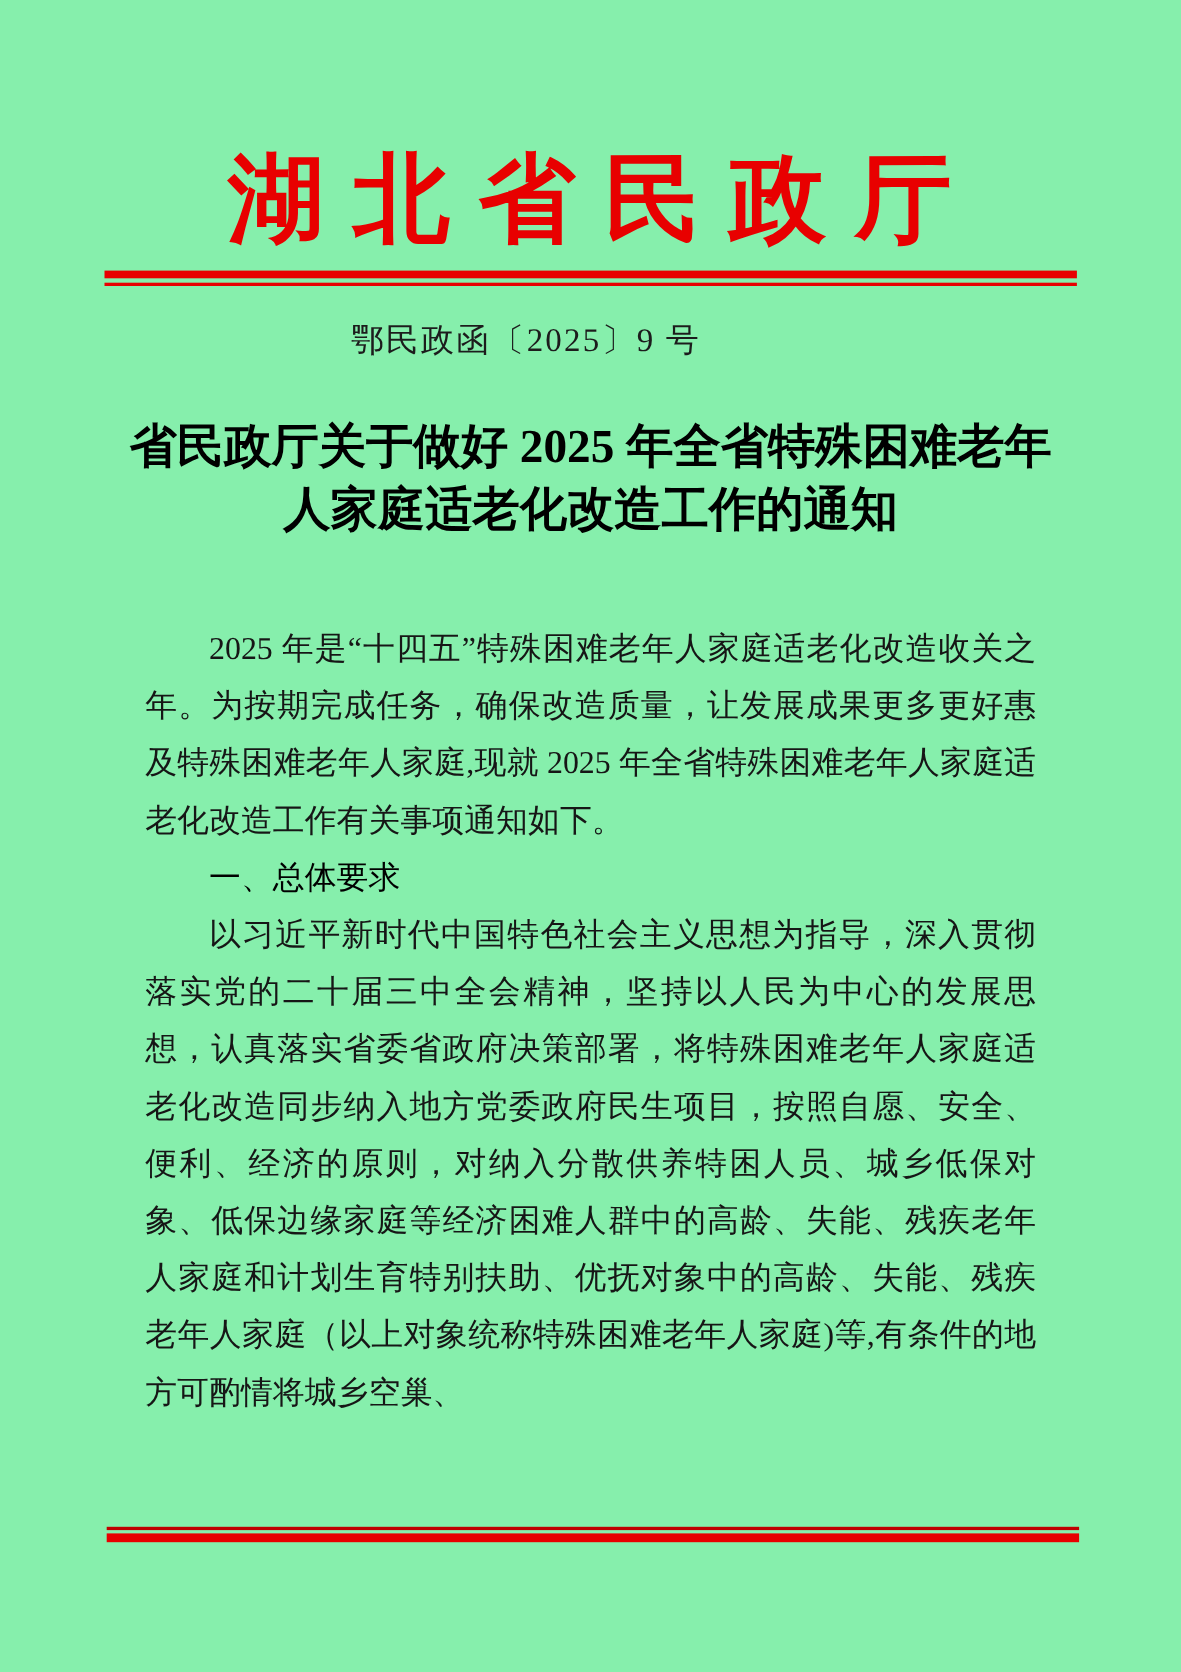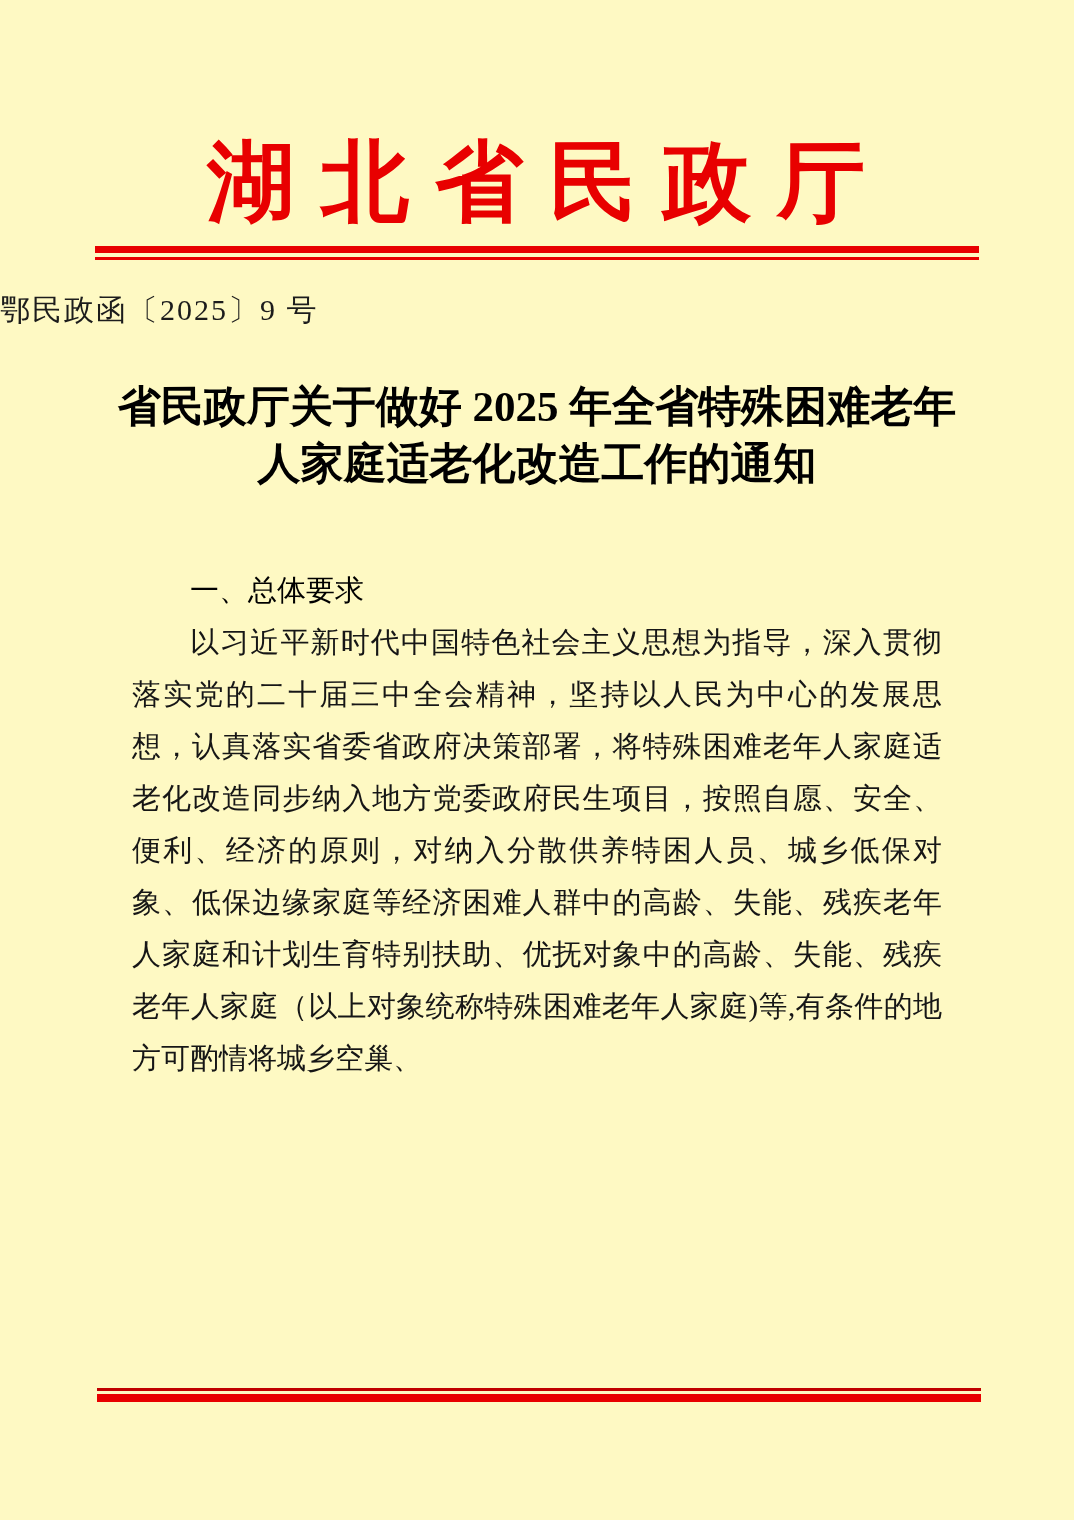--- a/index.html
+++ b/index.html
@@ -6,21 +6,21 @@
 
   html, body {
     background: #ffffff;
   }
 
   .page {
     position: relative;
     width: 1074px;
     height: 1520px;
     margin: 0 auto;
-    background: #fef9c3;
+    background: #86efac;
     overflow: hidden;
     font-family: "Liberation Serif", "DejaVu Serif", serif;
     color: #121212;
   }
 
   
   .letterhead {
     margin-top: 126px;
     text-align: center;
     font-size: 88px;
@@ -36,21 +36,21 @@
     margin: 6px auto 0 auto;
   }
   .rule-top .thick { height: 7px; background: #e80000; }
   .rule-top .gap   { height: 4px; background: transparent; }
   .rule-top .thin  { height: 3px; background: #e80000; }
 
   
   .doc-number {
     margin-top: 32px;
     padding-right: 118px;
-    text-align: left;
+    text-align: center;
     font-size: 30px;
     line-height: 1.2;
     color: #1c1c1c;
     letter-spacing: 2px;
   }
 
   
   .doc-title {
     margin: 50px auto 0 auto;
     width: 880px;
@@ -108,20 +108,21 @@
     <div class="thick"></div>
     <div class="gap"></div>
     <div class="thin"></div>
   </div>
 
   <div class="doc-number">鄂民政函〔2025〕9 号</div>
 
   <div class="doc-title">省民政厅关于做好 2025 年全省特殊困难老年人家庭适老化改造工作的通知</div>
 
   <div class="doc-body">
+    <p class="para">2025 年是“十四五”特殊困难老年人家庭适老化改造收关之年。为按期完成任务，确保改造质量，让发展成果更多更好惠及特殊困难老年人家庭,现就 2025 年全省特殊困难老年人家庭适老化改造工作有关事项通知如下。</p>
     <p class="section-heading">一、总体要求</p>
     <p class="para">以习近平新时代中国特色社会主义思想为指导，深入贯彻落实党的二十届三中全会精神，坚持以人民为中心的发展思想，认真落实省委省政府决策部署，将特殊困难老年人家庭适老化改造同步纳入地方党委政府民生项目，按照自愿、安全、便利、经济的原则，对纳入分散供养特困人员、城乡低保对象、低保边缘家庭等经济困难人群中的高龄、失能、残疾老年人家庭和计划生育特别扶助、优抚对象中的高龄、失能、残疾老年人家庭（以上对象统称特殊困难老年人家庭)等,有条件的地方可酌情将城乡空巢、</p>
   </div>
 
   <div class="rule-bottom">
     <div class="thin"></div>
     <div class="gap"></div>
     <div class="thick"></div>
   </div>
 

